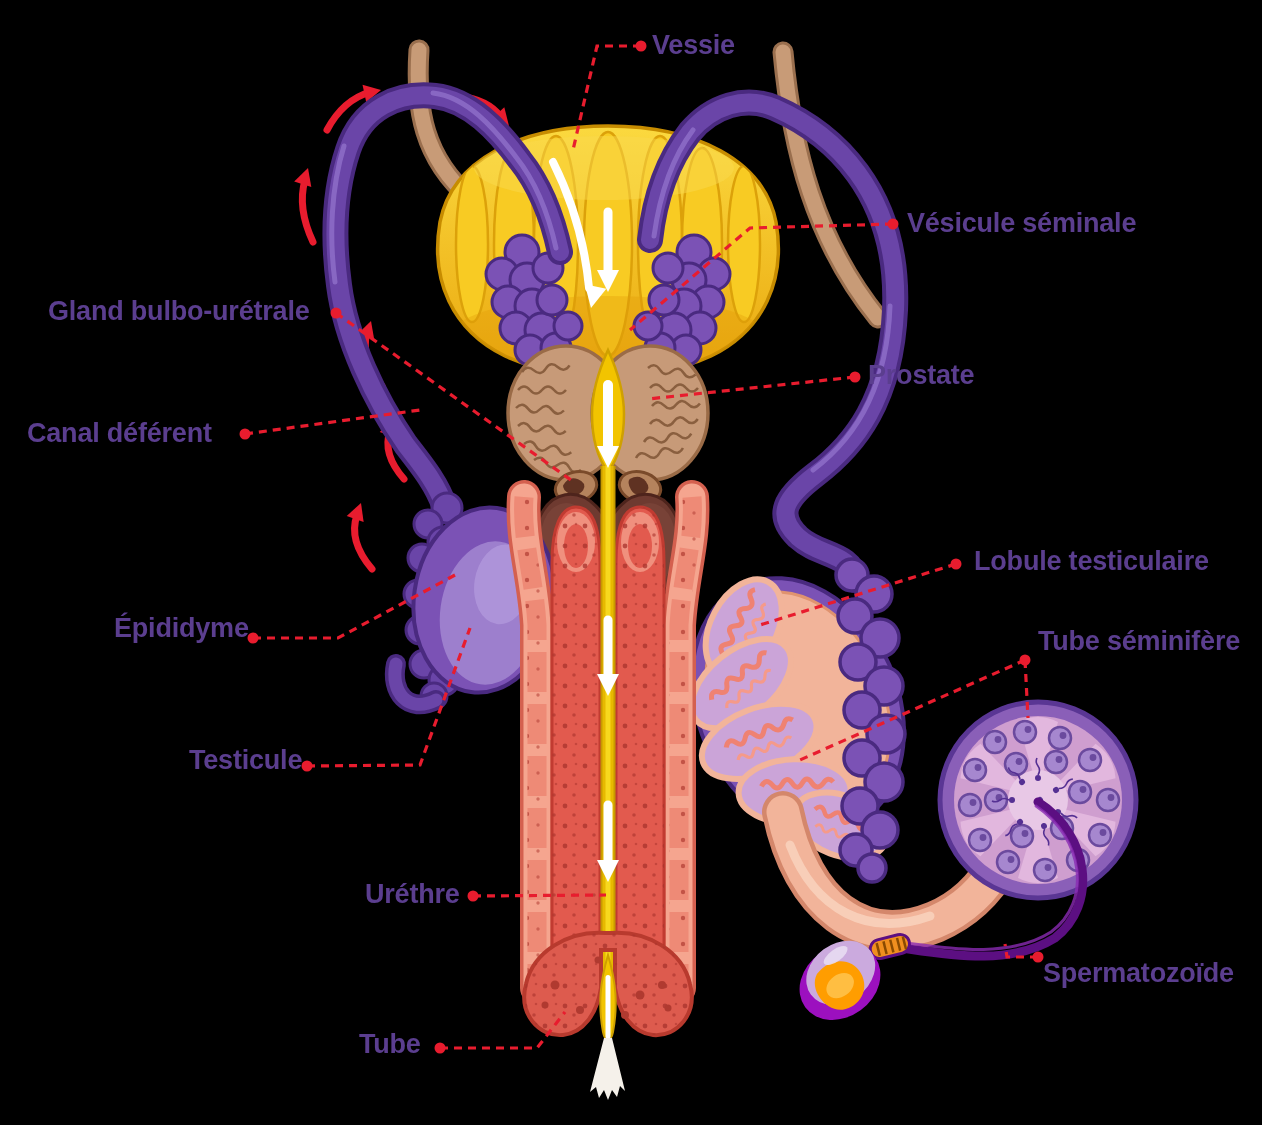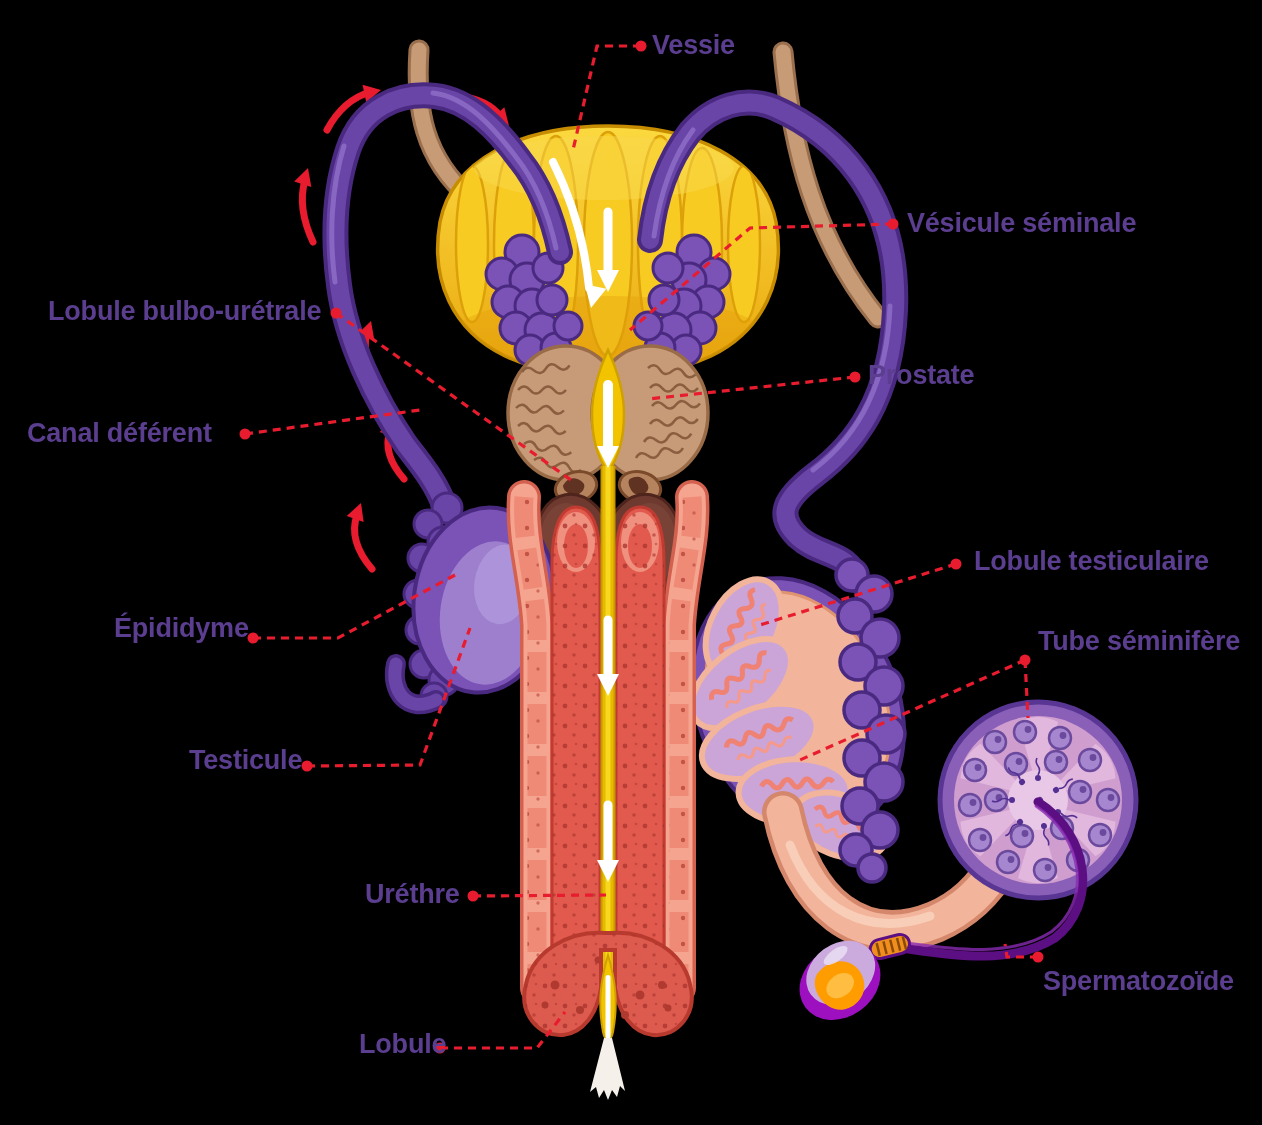--- a/index.html
+++ b/index.html
@@ -404,23 +404,23 @@
         <circle cx="1025" cy="660" r="5.5"></circle>
         <circle cx="307" cy="766" r="5.5"></circle>
   <circle cx="473" cy="896" r="5.5"></circle>
         <circle cx="440" cy="1048" r="5.5"></circle>
         <circle cx="1038" cy="957" r="5.5"></circle>
 </g>
 </svg>
 
 <div class="lbl" style="left:652px;top:29px;">Vessie</div>
 <div class="lbl" style="left:907px;top:207px;text-align:center;">Vésicule séminale</div>
-<div class="lbl" style="left:48px;top:295px;">Lobule bulbo-urétrale</div>
+<div class="lbl" style="left:48px;top:295px;">Gland bulbo-urétrale</div>
 <div class="lbl" style="left:868px;top:359px;">Prostate</div>
 <div class="lbl" style="left:974px;top:545px;">Lobule testiculaire</div>
 <div class="lbl" style="left:27px;top:417px;">Canal déférent</div>
 <div class="lbl" style="left:114px;top:612px;text-align:center;">Épididyme</div>
 <div class="lbl" style="left:1038px;top:625px;">Tube séminifère</div>
 <div class="lbl" style="left:189px;top:744px;">Testicule</div>
 <div class="lbl" style="left:365px;top:878px;">Uréthre</div>
-<div class="lbl" style="left:359px;top:1028px;">Lobule</div>
-<div class="lbl" style="left:1043px;top:957px;margin-top:8px;">Spermatozoïde</div>
+<div class="lbl" style="left:359px;top:1028px;">Tube</div>
+<div class="lbl" style="left:1043px;top:957px;">Spermatozoïde</div>
 </div>
 
 </body></html>

